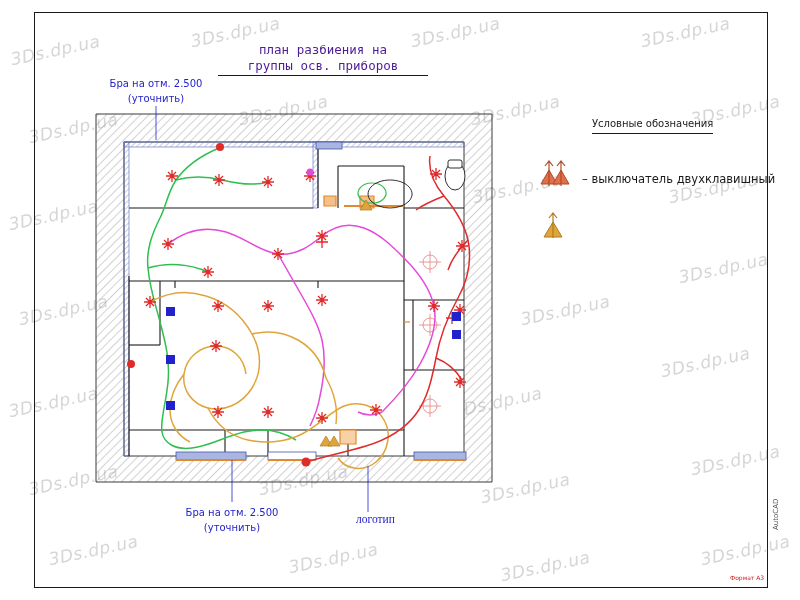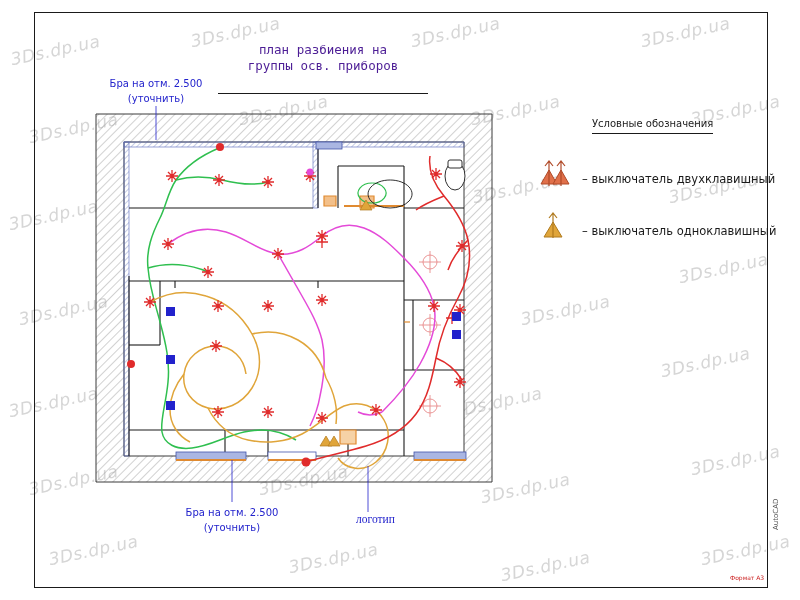--- a/index.html
+++ b/index.html
@@ -52,21 +52,21 @@
     width: 210px;
     text-align: center;
     color: #4c1d95;
     font-size: 12.5px;
     line-height: 16px;
     font-family: "DejaVu Sans Mono", monospace;
   }
   .title-main .ln2 {
     display: block;
     border-bottom: 1px solid #1a1a1a;
-    padding-bottom: 19px;
+    padding-bottom: 1px;
   }
   .legend-title {
     position: absolute;
     left: 592px;
     top: 118px;
     color: #1a1a1a;
     font-size: 10px;
     border-bottom: 1px solid #1a1a1a;
     padding-bottom: 4px;
     font-family: "DejaVu Sans", sans-serif;
@@ -356,21 +356,20 @@
     <span class="ln2">группы осв. приборов</span>
   </div>
 
   <div class="legend-title">Условные обозначения</div>
   <div class="legend-row r1">
     <span class="legend-sym"></span>
     <span>– выключатель двухклавишный</span>
   </div>
   <div class="legend-row r2">
     <span class="legend-sym"></span>
-    <span>– выключатель одноклавишный</span>
   </div>
 
   <div class="note top">
     <div>Бра  на отм. 2.500</div>
     <div>(уточнить)</div>
   </div>
   <div class="note bottom">
     <div>Бра  на отм. 2.500</div>
     <div>(уточнить)</div>
   </div>

